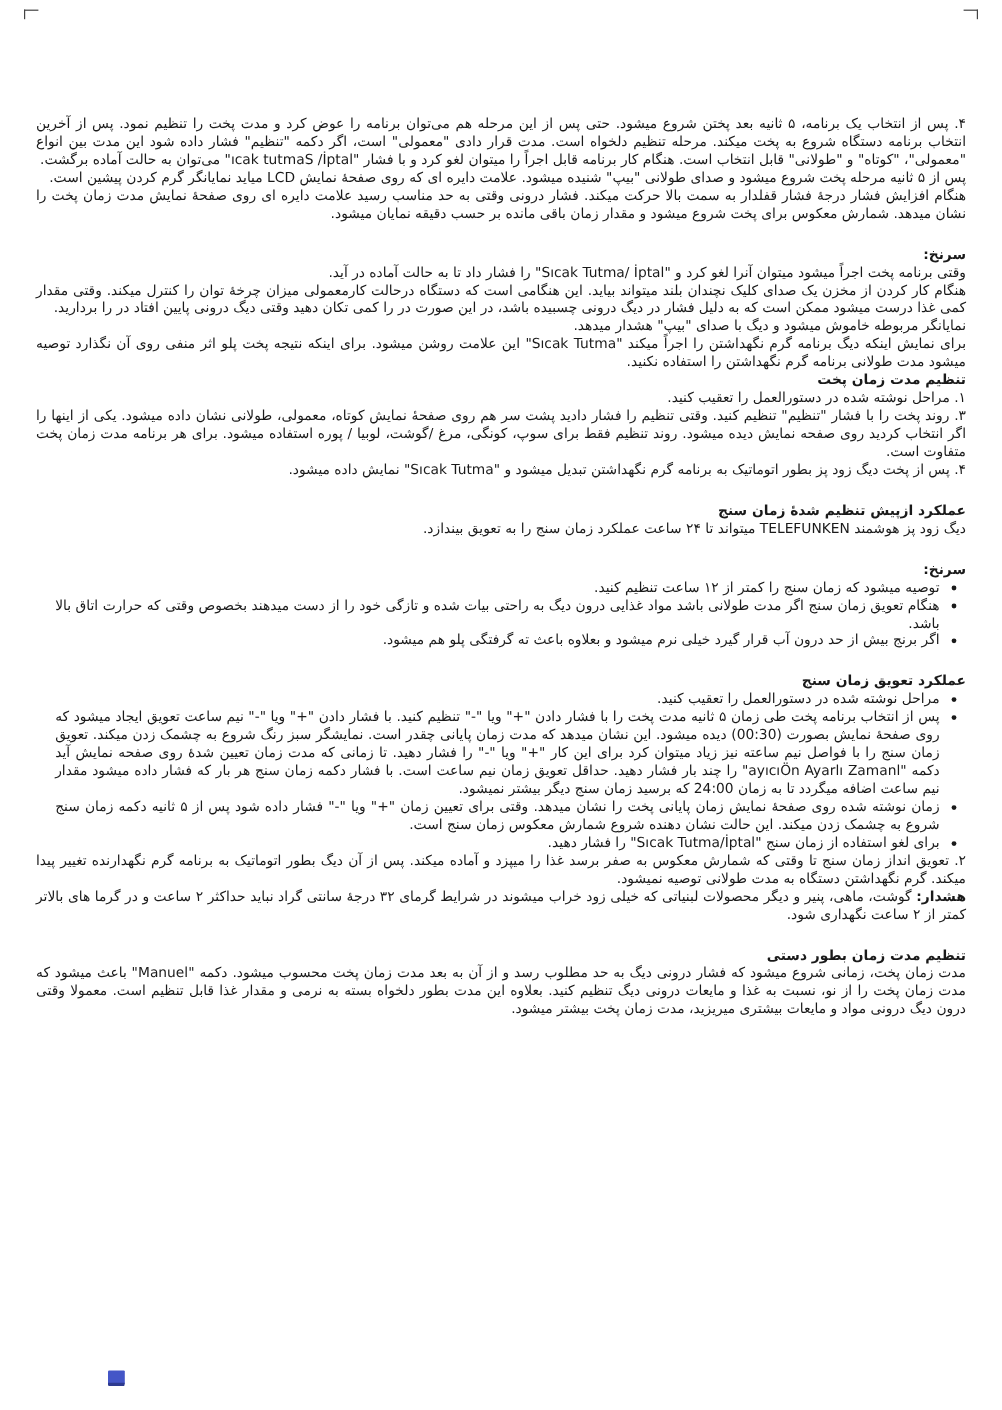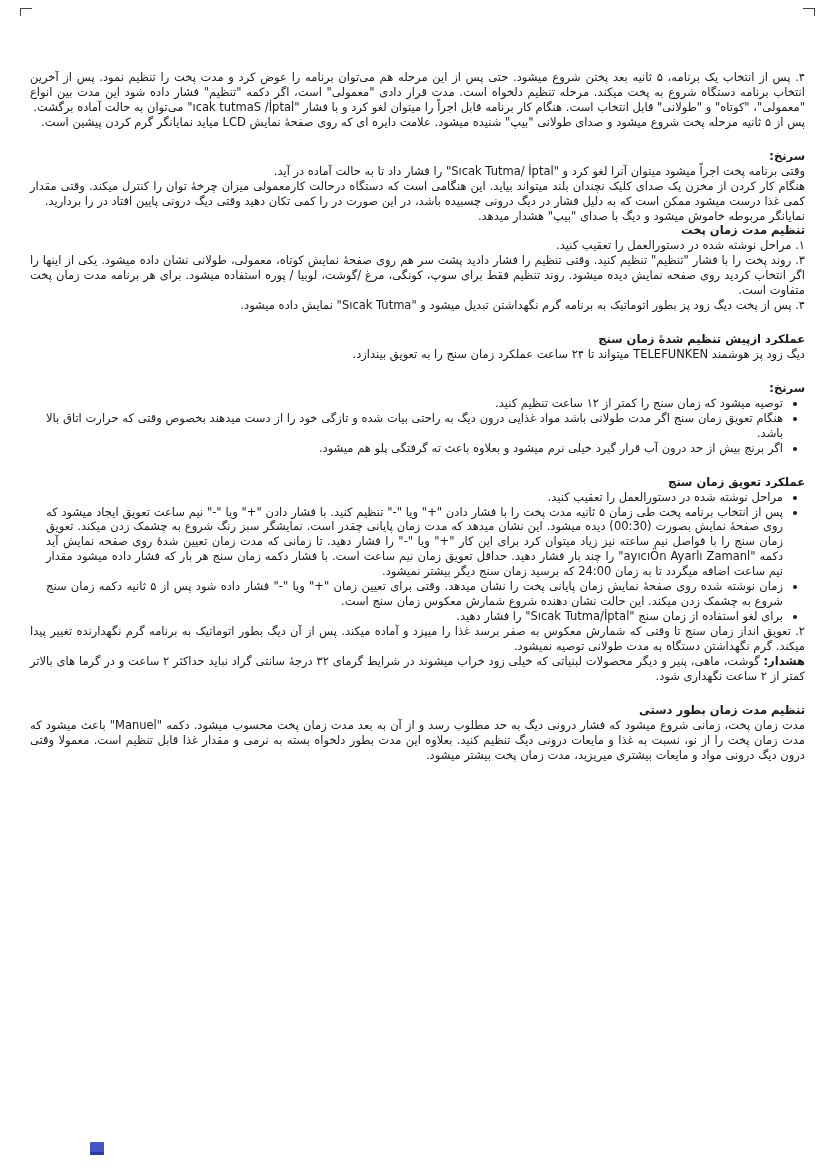--- a/index.html
+++ b/index.html
@@ -20,21 +20,21 @@
   }
   .crop-mark {
     position: absolute;
     width: 12px;
     height: 8px;
   }
   .crop-tl { top: 8px; left: 20px; border-top: 1.5px solid #444; border-left: 1.5px solid #444; }
   .crop-tr { top: 8px; right: 20px; border-top: 1.5px solid #444; border-right: 1.5px solid #444; }
   .content {
     position: absolute;
-    top: 70px;
+    top: 96px;
     right: 30px;
     left: 30px;
     direction: rtl;
     text-align: justify;
     font-size: 11.5px;
     line-height: 1.3;
   }
   .p { margin: 0; }
   .h { font-weight: bold; text-align: right; }
   .mt { margin-top: 19px; }
@@ -61,26 +61,28 @@
 
 <div class="page">
 
   <div class="crop-mark crop-tl"></div>
   <div class="crop-mark crop-tr"></div>
 
   <div class="content">
 
     <p class="p">۴. پس از انتخاب یک برنامه، ۵ ثانیه بعد پختن شروع میشود. حتی پس از این مرحله هم می‌توان برنامه را عوض کرد و مدت پخت را تنظیم نمود. پس از آخرین انتخاب برنامه دستگاه شروع به پخت میکند. مرحله تنظیم دلخواه است. مدت قرار دادی "معمولی" است، اگر دکمه "تنظیم" فشار داده شود این مدت بین انواع "معمولی"، "کوتاه" و "طولانی" قابل انتخاب است. هنگام کار برنامه قابل اجراً را میتوان لغو کرد و با فشار "ıcak tutmaS /İptal" می‌توان به حالت آماده برگشت.</p>
     <p class="p">پس از ۵ ثانیه مرحله پخت شروع میشود و صدای طولانی "بیپ" شنیده میشود. علامت دایره ای که روی صفحهٔ نمایش LCD میاید نمایانگر گرم کردن پیشین است.</p>
+    <p class="p">هنگام افزایش فشار درجهٔ فشار قفلدار به سمت بالا حرکت میکند. فشار درونی وقتی به حد مناسب رسید علامت دایره ای روی صفحهٔ نمایش مدت زمان پخت را نشان میدهد. شمارش معکوس برای پخت شروع میشود و مقدار زمان باقی مانده بر حسب دقیقه نمایان میشود.</p>
 
     <p class="h mt">سرنخ:</p>
     <p class="p">وقتی برنامه پخت اجراً میشود میتوان آنرا لغو کرد و "Sıcak Tutma/ İptal" را فشار داد تا به حالت آماده در آید.</p>
     <p class="p">هنگام کار کردن از مخزن یک صدای کلیک نچندان بلند میتواند بیاید. این هنگامی است که دستگاه درحالت کارمعمولی میزان چرخهٔ توان را کنترل میکند. وقتی مقدار کمی غذا درست میشود ممکن است که به دلیل فشار در دیگ درونی چسبیده باشد، در این صورت در را کمی تکان دهید وقتی دیگ درونی پایین افتاد در را بردارید.</p>
 
     <p class="p">نمایانگر مربوطه خاموش میشود و دیگ با صدای "بیپ" هشدار میدهد.</p>
+    <p class="p">برای نمایش اینکه دیگ برنامه گرم نگهداشتن را اجراً میکند "Sıcak Tutma" این علامت روشن میشود. برای اینکه نتیجه پخت پلو اثر منفی روی آن نگذارد توصیه میشود مدت طولانی برنامه گرم نگهداشتن را استفاده نکنید.</p>
 
     <p class="h">تنظیم مدت زمان پخت</p>
     <p class="p">۱. مراحل نوشته شده در دستورالعمل را تعقیب کنید.</p>
     <p class="p">۳. روند پخت را با فشار "تنظیم" تنظیم کنید. وقتی تنظیم را فشار دادید پشت سر هم روی صفحهٔ نمایش کوتاه، معمولی، طولانی نشان داده میشود. یکی از اینها را اگر انتخاب کردید روی صفحه نمایش دیده میشود. روند تنظیم فقط برای سوپ، کونگی، مرغ /گوشت، لوبیا / پوره استفاده میشود. برای هر برنامه مدت زمان پخت متفاوت است.</p>
     <p class="p">۴. پس از پخت دیگ زود پز بطور اتوماتیک به برنامه گرم نگهداشتن تبدیل میشود و "Sıcak Tutma" نمایش داده میشود.</p>
 
     <p class="h mt">عملکرد ازپیش تنظیم شدهٔ زمان سنج</p>
     <p class="p">دیگ زود پز هوشمند TELEFUNKEN میتواند تا ۲۴ ساعت عملکرد زمان سنج را به تعویق بیندازد.</p>
 
     <p class="h mt">سرنخ:</p>

